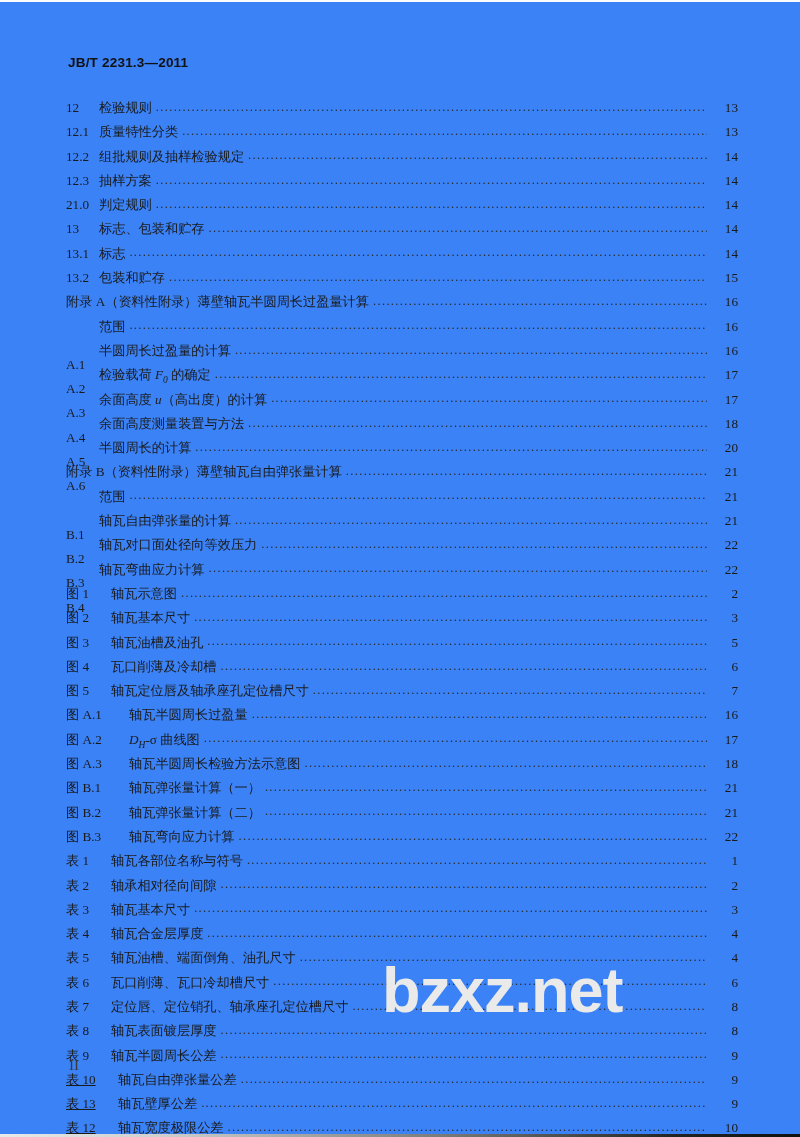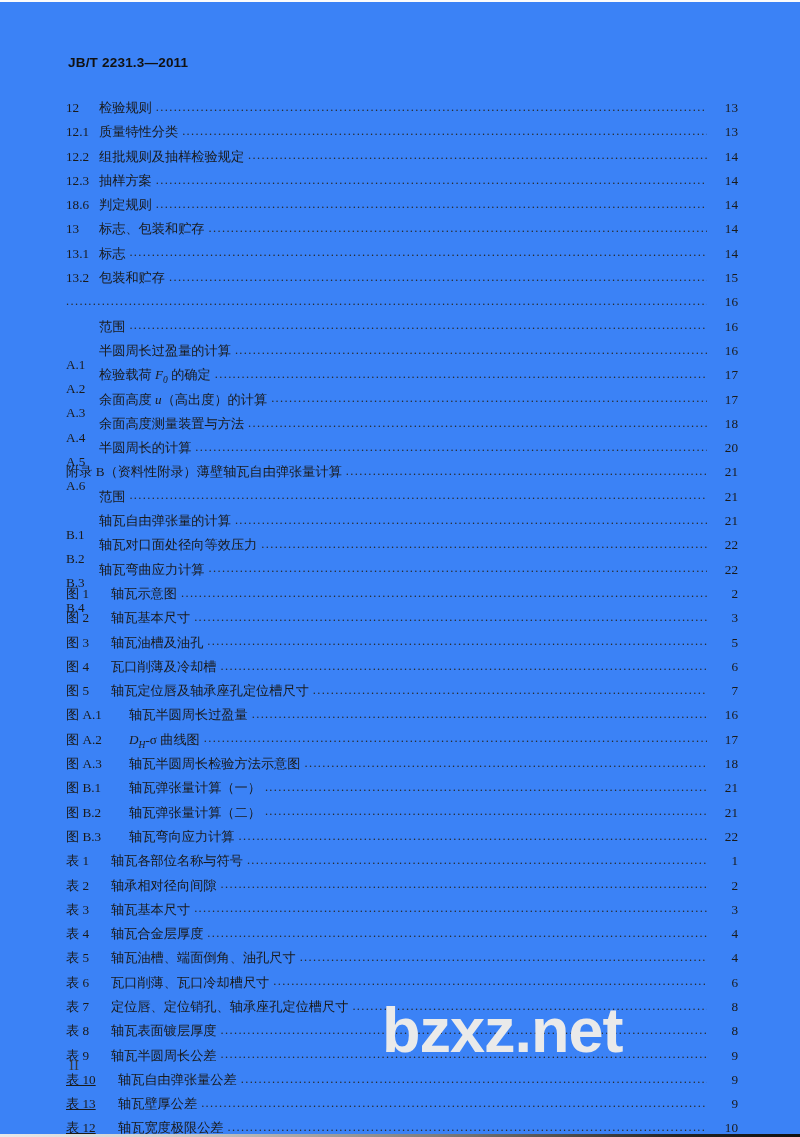--- a/index.html
+++ b/index.html
@@ -107,21 +107,21 @@
     font-size: 13.2px;
   }
 
   
   .var { font-style: italic; }
   .var sub { font-style: italic; font-size: 0.72em; }
 
   .watermark {
     position: absolute;
     left: 382px;
-    top: 994px;
+    top: 954px;
     font-family: "Liberation Sans", "DejaVu Sans", sans-serif;
     font-weight: bold;
     font-size: 63px;
     letter-spacing: -1px;
     color: #eaeaea;
     user-select: none;
     pointer-events: none;
   }
 
   .folio {
@@ -162,21 +162,21 @@
         <span class="dots"></span>
         <span class="pg">14</span>
       </div>
       <div class="row g-sec">
         <span class="num">12.3</span>
         <span class="label">抽样方案</span>
         <span class="dots"></span>
         <span class="pg">14</span>
       </div>
       <div class="row g-sec">
-        <span class="num">18.6</span>
+        <span class="num">21.0</span>
         <span class="label">判定规则</span>
         <span class="dots"></span>
         <span class="pg">14</span>
       </div>
       <div class="row g-sec">
         <span class="num">13</span>
         <span class="label">标志、包装和贮存</span>
         <span class="dots"></span>
         <span class="pg">14</span>
       </div>
@@ -187,20 +187,21 @@
         <span class="pg">14</span>
       </div>
       <div class="row g-sec">
         <span class="num">13.2</span>
         <span class="label">包装和贮存</span>
         <span class="dots"></span>
         <span class="pg">15</span>
       </div>
       <div class="row g-app">
         <span class="num"></span>
+        <span class="label">附录 A（资料性附录）薄壁轴瓦半圆周长过盈量计算</span>
         <span class="dots"></span>
         <span class="pg">16</span>
       </div>
       <div class="row g-appsub">
         <span class="num">A.1</span>
         <span class="label">范围</span>
         <span class="dots"></span>
         <span class="pg">16</span>
       </div>
       <div class="row g-appsub">

